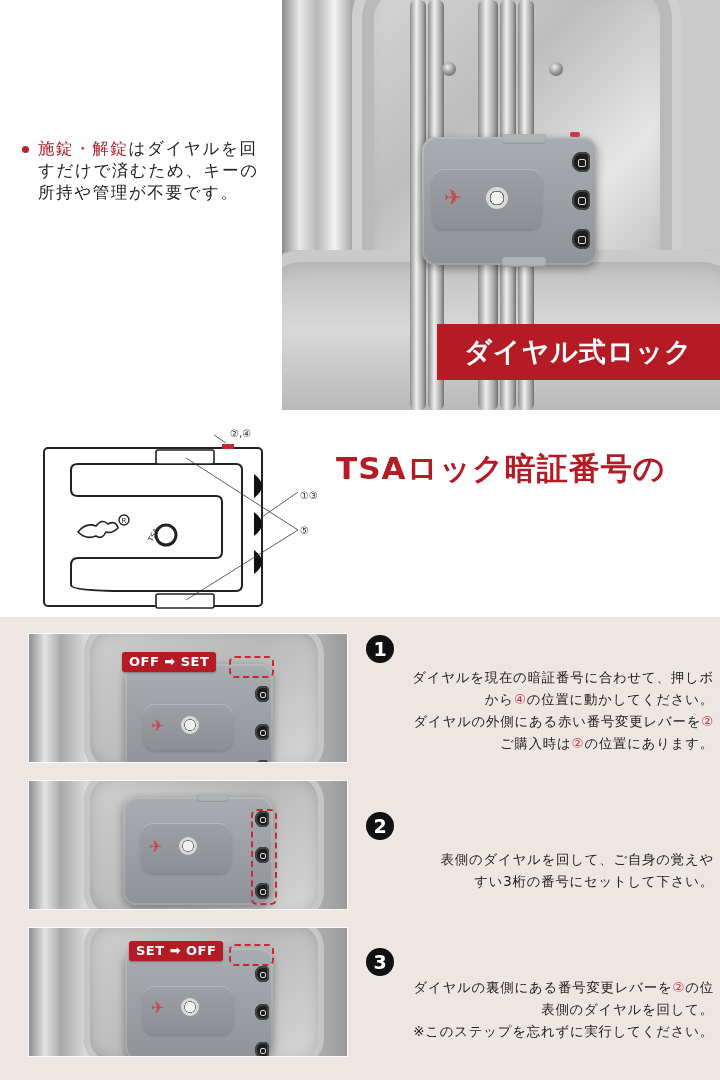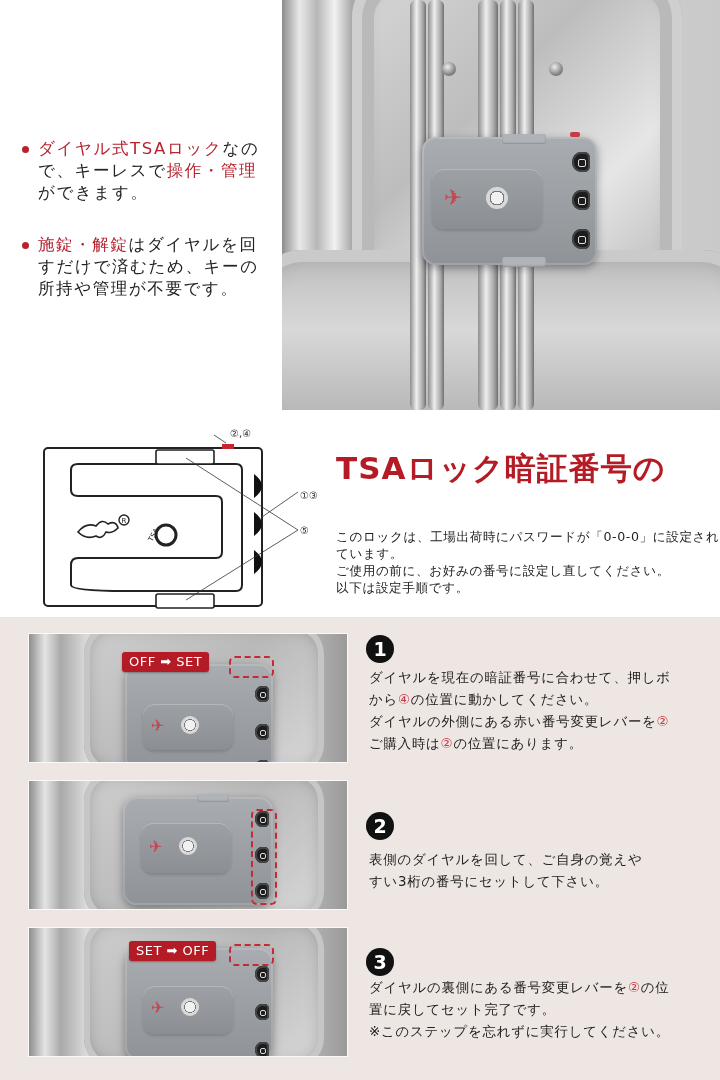--- a/index.html
+++ b/index.html
@@ -82,31 +82,31 @@
   .step-photo {
     position: absolute; left: 28px; width: 320px; height: 130px; overflow: hidden; border: 1px solid #fafafa;
     background: linear-gradient(90deg, #8e8e8e 0%, #e4e4e4 5%, #a9a9a9 10%, #dadada 18%, #c1c1c1 28%, #d4d4d4 60%, #c4c4c4 80%, #9a9a9a 100%);
   }
   .step-photo .inner {
     position: absolute; left: 55px; top: -10px; width: 240px; height: 150px; border-radius: 30px;
     background: linear-gradient(135deg, #cfcfcf, #b9b9b9 50%, #d9d9d9);
     box-shadow: inset 0 0 0 6px #c6c6c6, inset 0 0 18px rgba(0,0,0,.35);
   }
   .badge {
-    position: absolute; background: #b51b24; color: #fff; font-weight: normal; font-size: 13px;
+    position: absolute; background: #b51b24; color: #fff; font-weight: bold; font-size: 13px;
     padding: 0 7px; height: 20px; line-height: 20px; border-radius: 3px; letter-spacing: .5px; white-space: nowrap;
     box-shadow: 0 1px 2px rgba(0,0,0,.3);
   }
   .dash-box { position: absolute; border: 2px dashed #c22b35; border-radius: 6px; }
 
   .step-num {
     position: absolute; left: 366px; width: 28px; height: 28px; border-radius: 50%; background: #111;
     color: #fff; font-weight: bold; font-size: 19px; line-height: 28px; text-align: center;
   }
-  .step-text { position: absolute; left: 369px; width: 345px; font-size: 13.4px; line-height: 22px; letter-spacing: .8px; color: #222; }
+  .step-text { position: absolute; left: 369px; width: 345px; font-size: 13.4px; line-height: 22px; letter-spacing: .8px; color: #222; text-align: right; }
   .circ { color: #c43a44; }
 </style>
 </head>
 <body>
 
 <section class="top">
   <div class="hero-photo">
     <div class="shell"></div>
     <div class="shell2"></div>
     <div class="strap" style="left:128px"></div>
@@ -126,27 +126,25 @@
       <div class="keyhole" style="left:64px;top:50px;width:22px;height:22px"></div>
       <div class="dial" style="left:150px;top:15px;width:18px;height:20px"></div>
       <div class="dial" style="left:150px;top:53px;width:18px;height:20px"></div>
       <div class="dial" style="left:150px;top:92px;width:18px;height:20px"></div>
     </div>
   </div>
 
 
   <div class="bullets">
     <p class="bullet">
-      <span class="red">ダイヤル式TSAロック</span><span>なので、キーレスで</span><span class="red">操作・管理</span><span>ができます。</span>
-    </p>
-    <p class="bullet">
       <span class="red">施錠・解錠</span><span>はダイヤルを回すだけで済むため、キーの所持や管理が不要です。</span>
     </p>
   </div>
 
+  <div class="dial-label">ダイヤル式ロック</div>
 </section>
 
 <section class="mid">
   <svg class="diagram" viewBox="0 0 300 190">
 
     <rect x="8" y="28" width="218" height="158" rx="4" fill="#fff" stroke="#222" stroke-width="2"></rect>
 
     <path d="M90 44 H200 Q206 44 206 50 V165 Q206 171 200 171 H90 Q35 171 35 165 V145 Q35 138 42 138 H180 Q186 138 186 132 V82 Q186 76 180 76 H42 Q35 76 35 70 V50 Q35 44 42 44 Z" fill="none" stroke="#222" stroke-width="2"></path>
 
     <rect x="120" y="30" width="58" height="14" rx="2" fill="#fff" stroke="#222" stroke-width="1.6"></rect>
@@ -169,25 +167,20 @@
     <line x1="150" y1="180" x2="262" y2="110" stroke="#333" stroke-width="0.8"></line>
     <line x1="226" y1="97" x2="262" y2="72" stroke="#333" stroke-width="0.8"></line>
     <line x1="190" y1="23" x2="178" y2="15" stroke="#333" stroke-width="0.8"></line>
     <text x="194" y="17" font-size="10" fill="#333" font-family="DejaVu Sans, sans-serif">②,④</text>
     <text x="264" y="79" font-size="10" fill="#333" font-family="DejaVu Sans, sans-serif">①③</text>
     <text x="264" y="114" font-size="10" fill="#333" font-family="DejaVu Sans, sans-serif">⑤</text>
   </svg>
 
   <div class="howto-title">
     <div>TSAロック暗証番号の</div>
-  </div>
-  <div class="howto-body">
-    <p>このロックは、工場出荷時にパスワードが「0-0-0」に設定されています。</p>
-    <p>ご使用の前に、お好みの番号に設定し直してください。</p>
-    <p>以下は設定手順です。</p>
   </div>
 </section>
 
 <section class="steps">
 
   <div class="step-photo" style="top:16px">
     <div class="inner"></div>
     <div class="lock" style="left:96px;top:30px;width:148px;height:108px">
       <div class="panel" style="left:18px;top:40px;width:90px;height:46px"></div>
       <div class="bird" style="left:26px;top:52px;font-size:16px">✈</div>
@@ -235,16 +228,16 @@
       <div class="dial" style="left:130px;top:18px;width:14px;height:16px"></div>
       <div class="dial" style="left:130px;top:56px;width:14px;height:16px"></div>
       <div class="dial" style="left:130px;top:94px;width:14px;height:16px"></div>
     </div>
     <div class="badge" style="left:100px;top:13px">SET ➡ OFF</div>
     <div class="dash-box" style="left:200px;top:16px;width:45px;height:22px"></div>
   </div>
   <div class="step-num" style="top:331px">3</div>
   <div class="step-text" style="top:360px">
     <div><span>ダイヤルの裏側にある番号変更レバーを</span><span class="circ">②</span><span>の位</span></div>
-    <div><span>置に戻してセット完了です。</span></div>
+    <div><span>表側のダイヤルを回して。</span></div>
     <div><span>※このステップを忘れずに実行してください。</span></div>
   </div>
 </section>
 
 </body></html>

